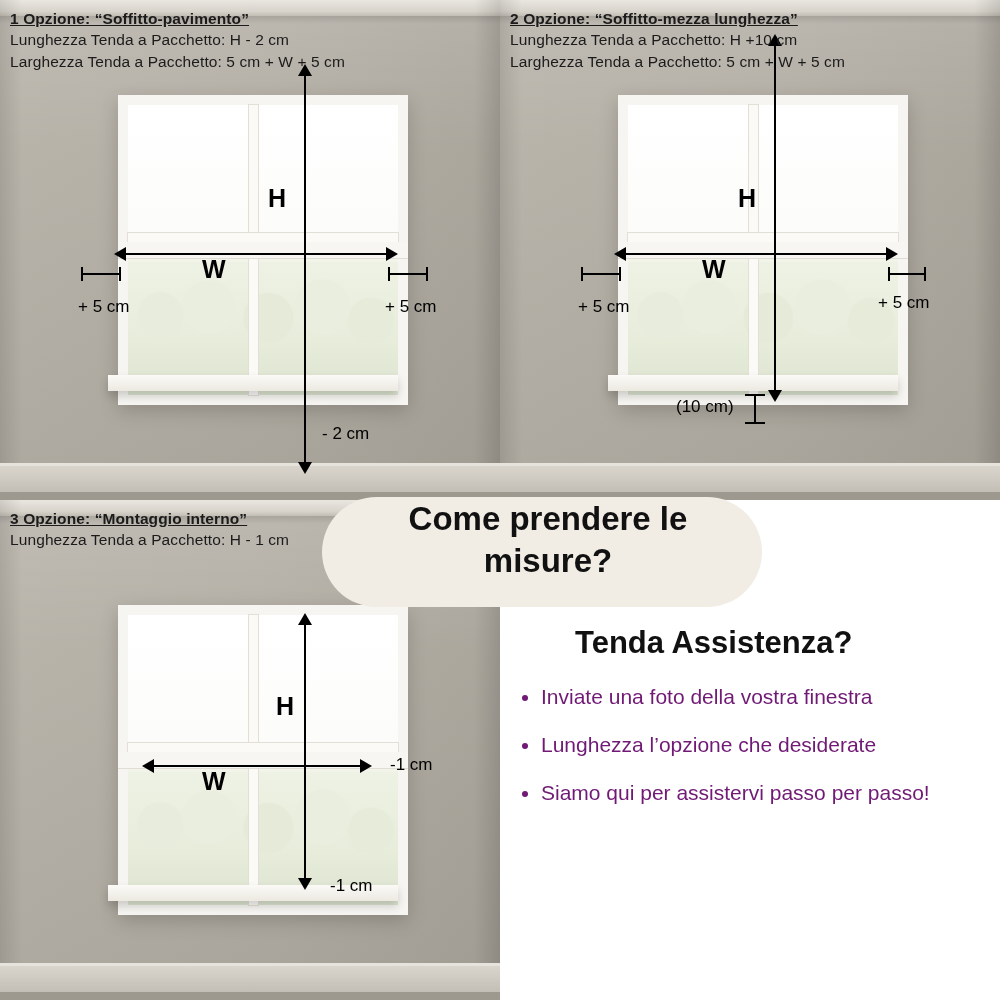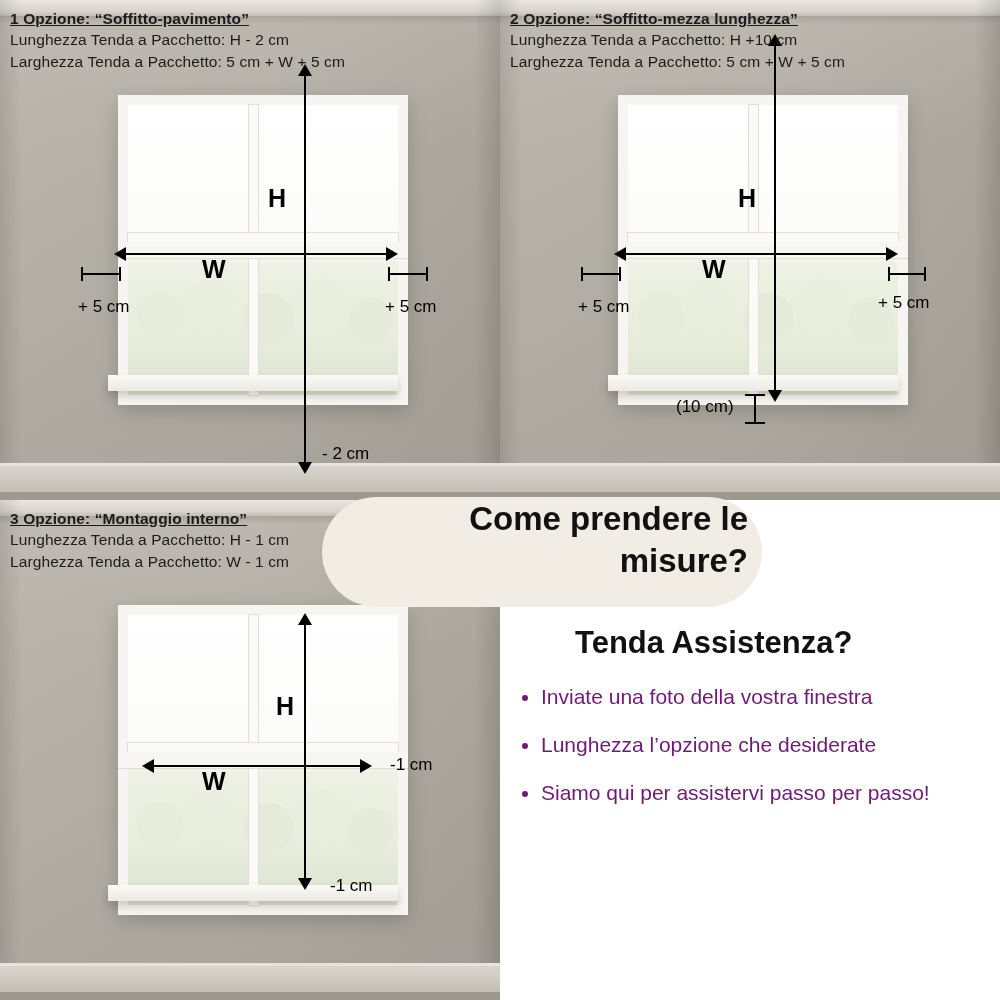--- a/index.html
+++ b/index.html
@@ -188,21 +188,21 @@
   }
   .pill-text {
     position: absolute;
     left: 348px;
     top: 498px;
     width: 400px;
     font-size: 33px;
     font-weight: 700;
     color: #111;
     line-height: 1.28;
-    text-align: right;
+    text-align: center;
   }
   .assist-title {
     position: absolute;
     left: 575px;
     top: 625px;
     font-size: 31px;
     font-weight: 700;
     color: #111;
   }
   .bullets {
@@ -256,21 +256,21 @@
     <div class="tick" style="left:81px; top:267px;"></div>
     <div class="tick" style="left:119px; top:267px;"></div>
     <div class="tick-h" style="left:83px; top:273px; width:36px;"></div>
     <div class="label" style="left:78px; top:297px;">+ 5 cm</div>
 
     <div class="tick" style="left:388px; top:267px;"></div>
     <div class="tick" style="left:426px; top:267px;"></div>
     <div class="tick-h" style="left:390px; top:273px; width:36px;"></div>
     <div class="label" style="left:385px; top:297px;">+ 5 cm</div>
 
-    <div class="label" style="left:322px; top:444px;">- 2 cm</div>
+    <div class="label" style="left:322px; top:424px;">- 2 cm</div>
 
     <div class="caption">
       <div class="title">1 Opzione: “Soffitto-pavimento”</div>
       <div>Lunghezza Tenda a Pacchetto: H - 2 cm</div>
       <div>Larghezza Tenda a Pacchetto:  5 cm + W + 5 cm</div>
     </div>
   </div>
 
   <div class="panel p2">
     <div class="room">
@@ -355,21 +355,20 @@
     <div class="arrow arr-left" style="left:142px; top:259px;"></div>
     <div class="arrow arr-right" style="left:360px; top:259px;"></div>
     <div class="label big" style="left:202px; top:267px;">W</div>
 
     <div class="label" style="left:390px; top:255px;">-1 cm</div>
     <div class="label" style="left:330px; top:376px;">-1 cm</div>
 
     <div class="caption">
       <div class="title">3 Opzione: “Montaggio interno”</div>
       <div>Lunghezza Tenda a Pacchetto: H - 1 cm</div>
-      <div>Larghezza Tenda a Pacchetto: W - 1 cm</div>
     </div>
   </div>
 
   <div class="panel p4"></div>
 
   <div class="pill"></div>
   <div class="pill-text">Come prendere le misure?</div>
 
   <div class="assist-title">Tenda Assistenza?</div>
 

